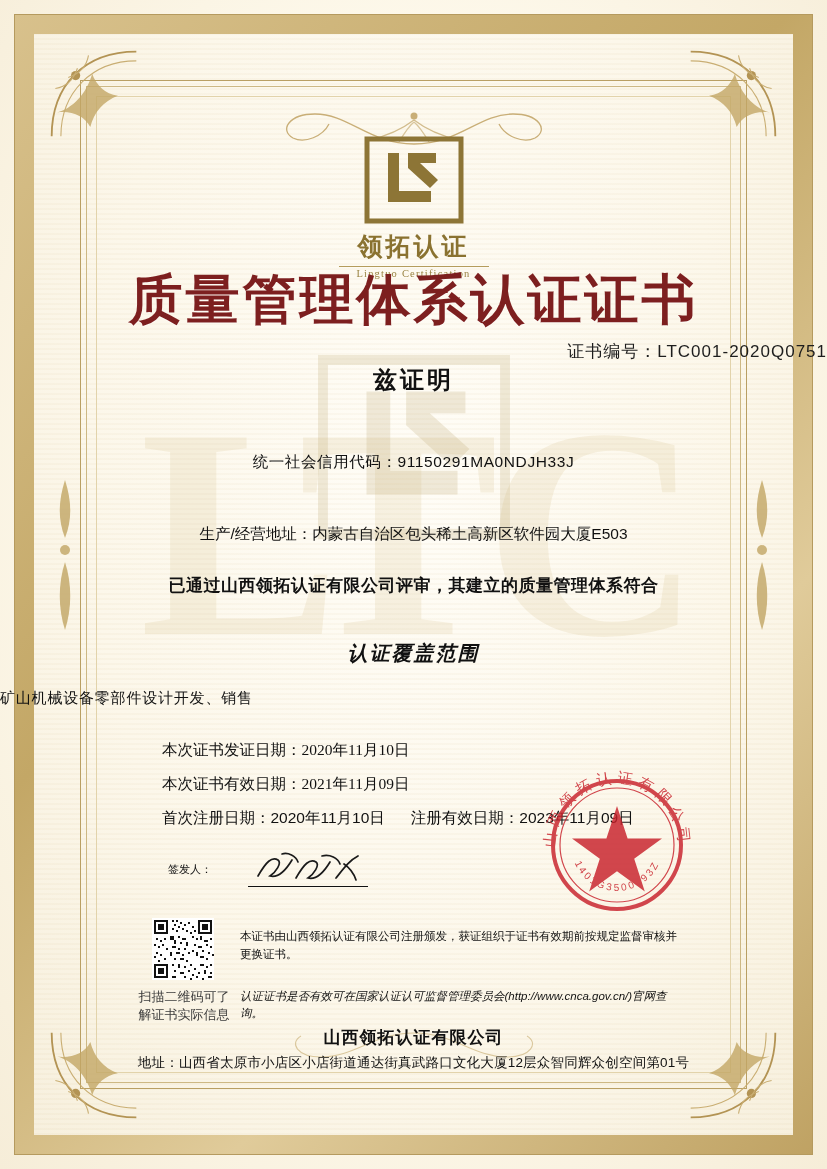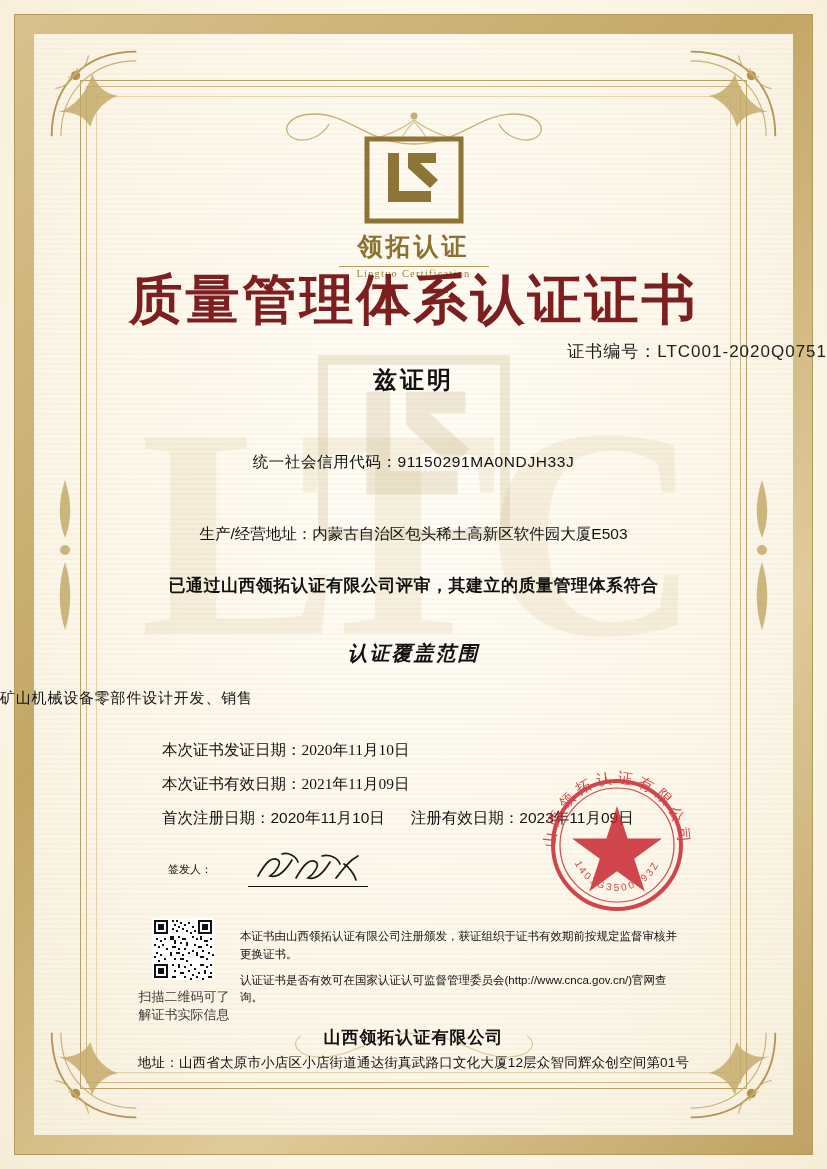--- a/index.html
+++ b/index.html
@@ -135,21 +135,21 @@
   .qr{position:absolute;left:152px;top:918px;width:62px;height:62px;background:#fff;}
   .qr-cap{
     position:absolute;left:136px;top:988px;width:96px;text-align:center;
     font-size:13px;color:#3b3b3b;line-height:1.35;font-family:"Liberation Sans",sans-serif;
   }
 
   .note{
     position:absolute;left:240px;top:928px;width:440px;color:#111;
     font-size:11.5px;line-height:1.55;font-family:"Liberation Sans",sans-serif;
   }
-  .note .p2{margin-top:8px;}
+  .note .p2{margin-top:24px;font-style:italic;}
 
   .footer-org{
     position:absolute;left:0;right:0;top:1026px;text-align:center;
     font-size:17px;font-weight:700;color:#111;letter-spacing:1px;font-family:"Liberation Sans",sans-serif;
   }
   .footer-addr{
     position:absolute;left:0;right:0;top:1054px;text-align:center;
     font-size:13.5px;color:#111;font-family:"Liberation Sans",sans-serif;letter-spacing:.2px;
   }
 </style>

